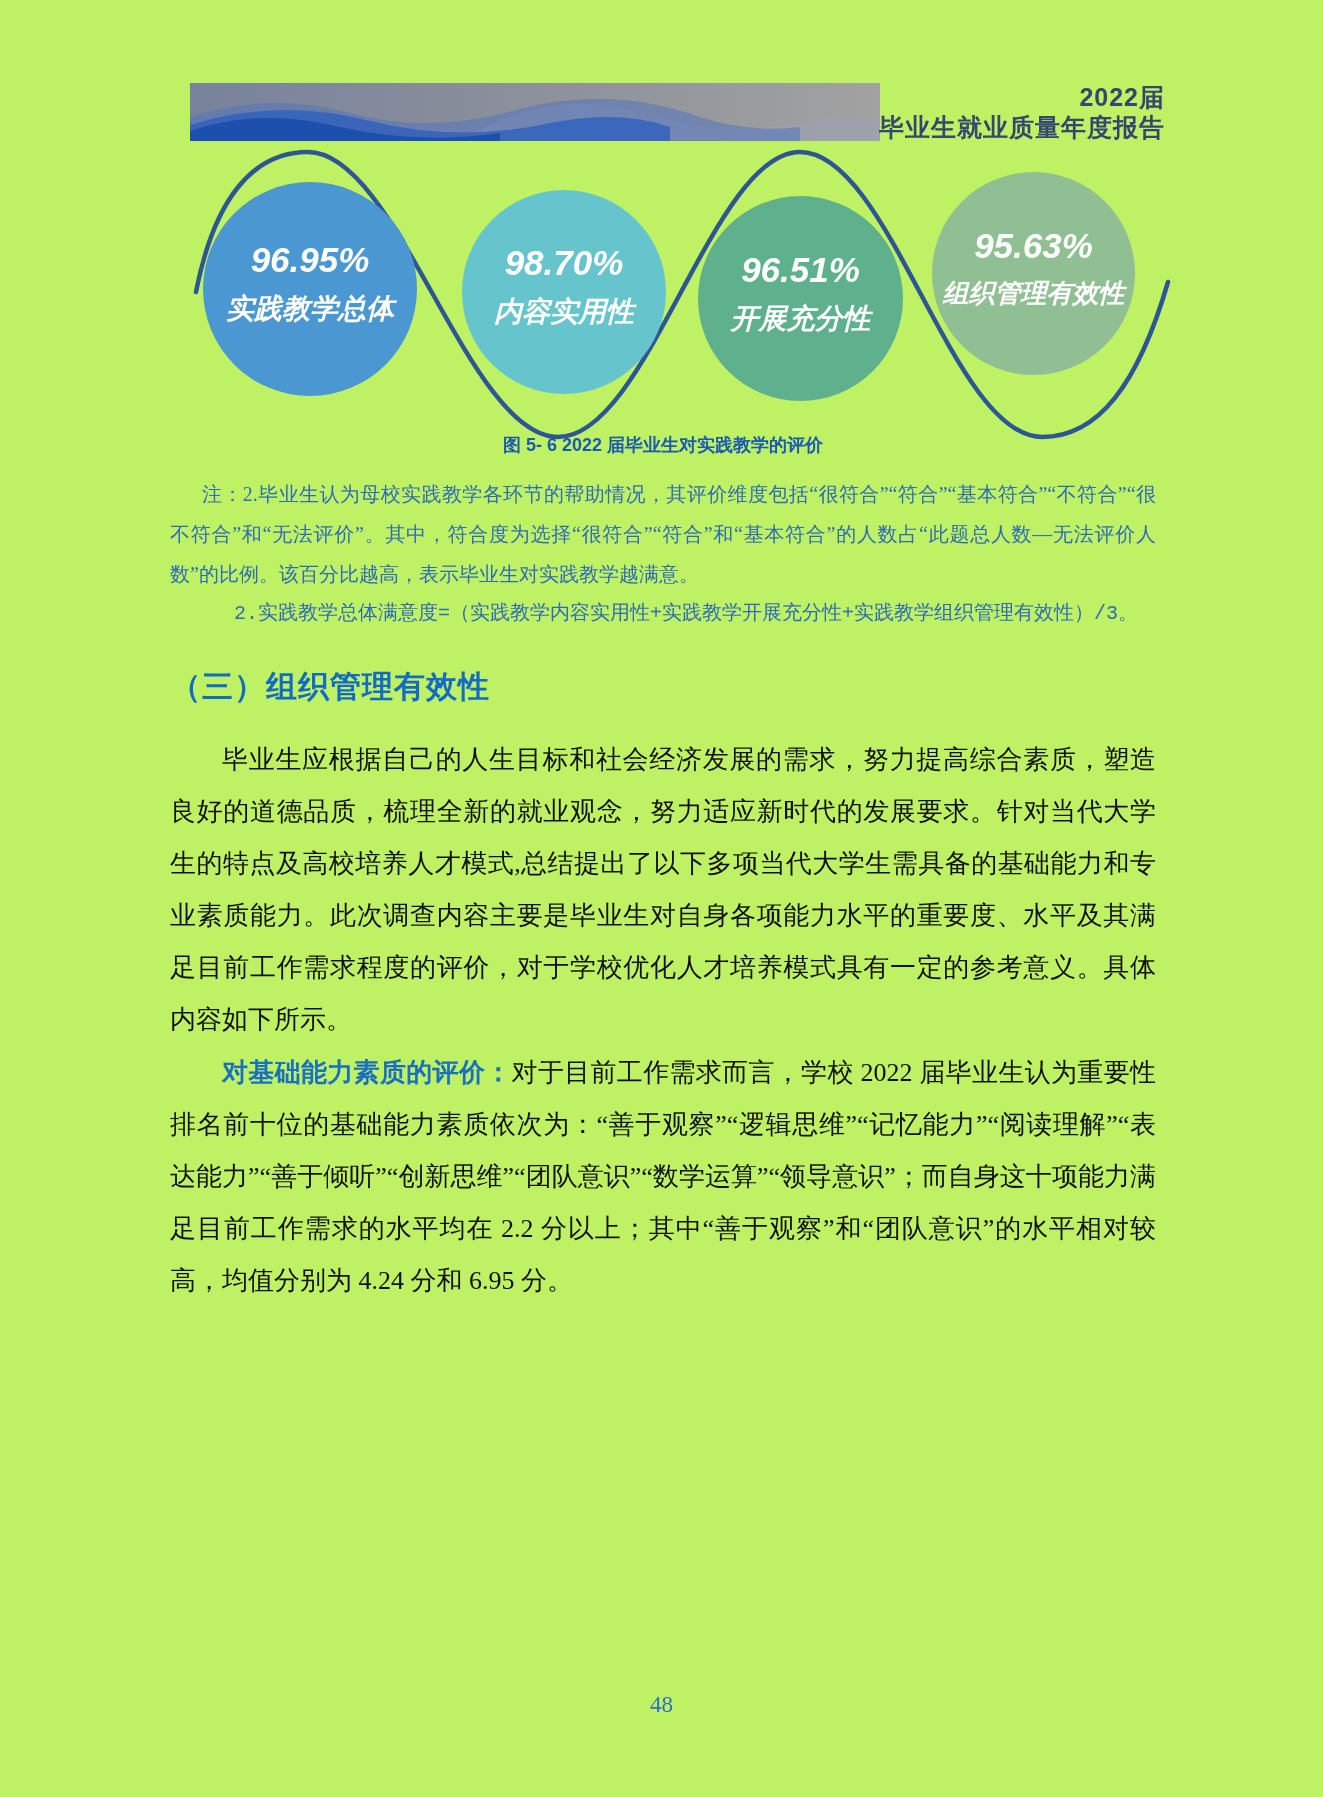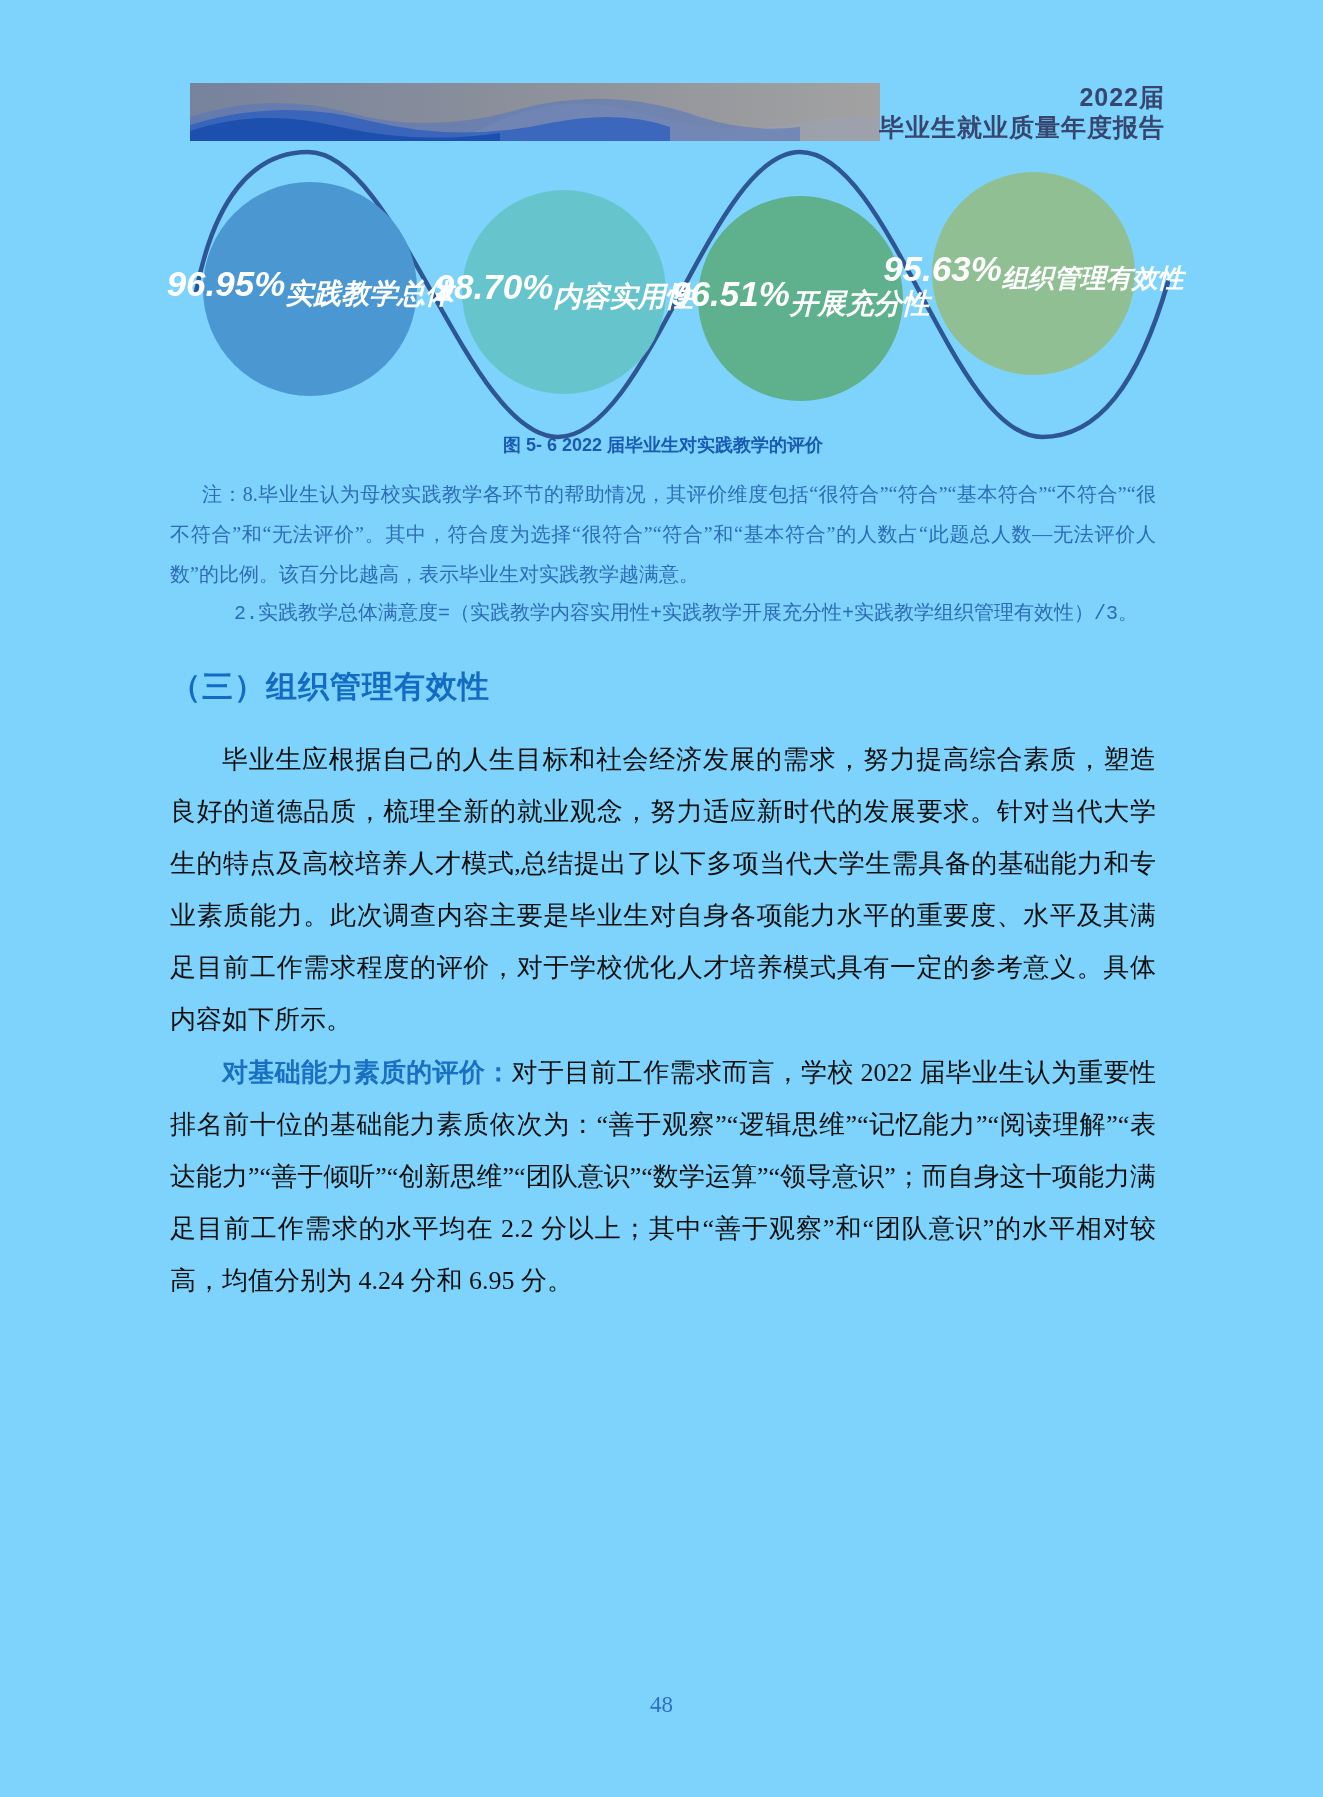--- a/index.html
+++ b/index.html
@@ -2,21 +2,21 @@
 <html><head>
 <meta charset="utf-8">
 <style>
   * { margin: 0; padding: 0; box-sizing: border-box; }
   html, body { background: #e8e8e8; }
   .page {
     position: relative;
     width: 1323px;
     height: 1797px;
     margin: 0 auto;
-    background: #7dd3fc;
+    background: #bef264;
     overflow: hidden;
     font-family: "Liberation Serif", "DejaVu Serif", serif;
   }
 
   
   .banner {
     position: absolute;
     left: 190px;
     top: 83px;
     width: 690px;
@@ -42,21 +42,21 @@
     left: 0; top: 0;
     width: 1323px;
     height: 470px;
   }
   .wave-svg { position: absolute; left: 0; top: 0; z-index: 1; }
   .kpi-circle {
     position: absolute;
     border-radius: 50%;
     z-index: 2;
     display: flex;
-    flex-direction: row;
+    flex-direction: column;
     align-items: center;
     justify-content: center;
     color: #ffffff;
     font-family: "Liberation Sans", "DejaVu Sans", sans-serif;
     text-align: center;
   }
   .kpi-value {
     font-size: 35px;
     font-weight: bold;
     font-style: italic;
@@ -182,21 +182,21 @@
       <div class="kpi-value">95.63%</div>
       <div class="kpi-label">组织管理有效性</div>
     </div>
   </div>
 
   <div class="content">
 
     <div class="fig-caption">图 5- 6  2022 届毕业生对实践教学的评价</div>
 
     <div class="notes">
-      <p class="n1">注：8.毕业生认为母校实践教学各环节的帮助情况，其评价维度包括“很符合”“符合”“基本符合”“不符合”“很不符合”和“无法评价”。其中，符合度为选择“很符合”“符合”和“基本符合”的人数占“此题总人数—无法评价人数”的比例。该百分比越高，表示毕业生对实践教学越满意。</p>
+      <p class="n1">注：2.毕业生认为母校实践教学各环节的帮助情况，其评价维度包括“很符合”“符合”“基本符合”“不符合”“很不符合”和“无法评价”。其中，符合度为选择“很符合”“符合”和“基本符合”的人数占“此题总人数—无法评价人数”的比例。该百分比越高，表示毕业生对实践教学越满意。</p>
       <p class="n2">2.实践教学总体满意度=（实践教学内容实用性+实践教学开展充分性+实践教学组织管理有效性）/3。</p>
     </div>
 
     <div class="section-heading">（三）组织管理有效性</div>
 
     <p class="body-para">毕业生应根据自己的人生目标和社会经济发展的需求，努力提高综合素质，塑造良好的道德品质，梳理全新的就业观念，努力适应新时代的发展要求。针对当代大学生的特点及高校培养人才模式,总结提出了以下多项当代大学生需具备的基础能力和专业素质能力。此次调查内容主要是毕业生对自身各项能力水平的重要度、水平及其满足目前工作需求程度的评价，对于学校优化人才培养模式具有一定的参考意义。具体内容如下所示。</p>
 
     <p class="body-para second"><span class="para-lead">对基础能力素质的评价：</span><span>对于目前工作需求而言，学校 2022 届毕业生认为重要性排名前十位的基础能力素质依次为：“善于观察”“逻辑思维”“记忆能力”“阅读理解”“表达能力”“善于倾听”“创新思维”“团队意识”“数学运算”“领导意识”；而自身这十项能力满足目前工作需求的水平均在 2.2 分以上；其中“善于观察”和“团队意识”的水平相对较高，均值分别为 4.24 分和 6.95 分。</span></p>
   </div>
 

